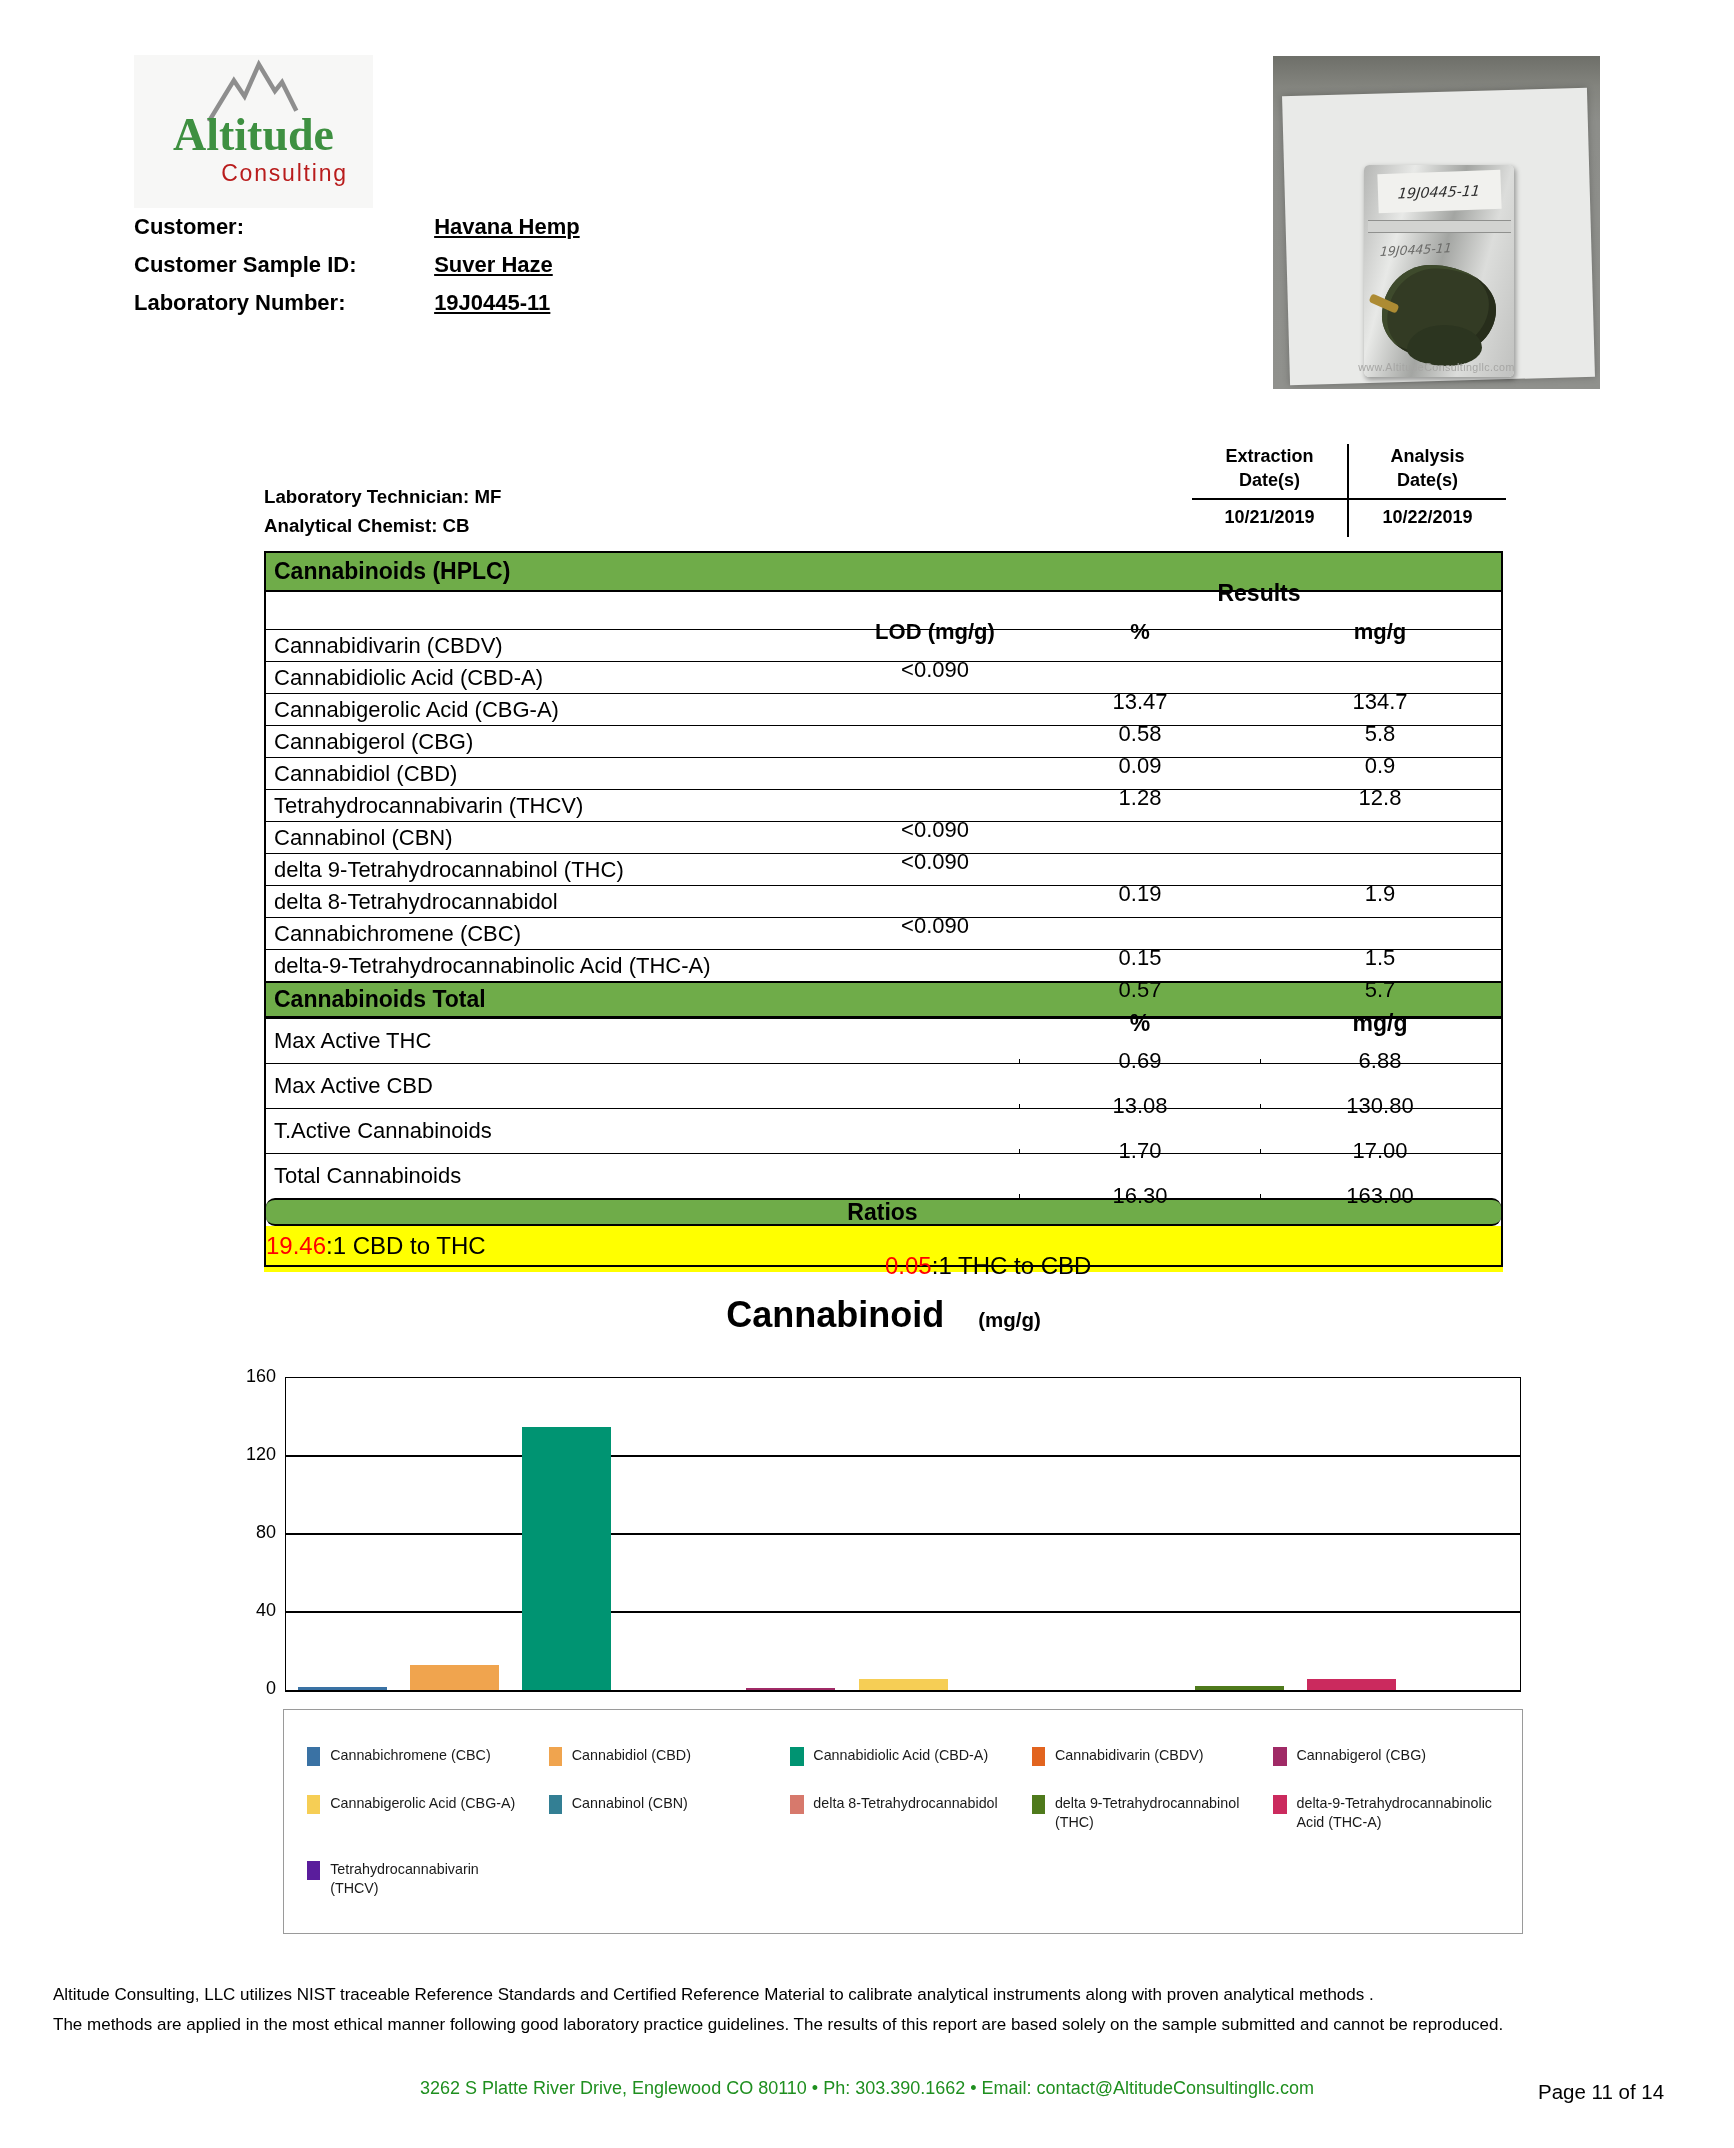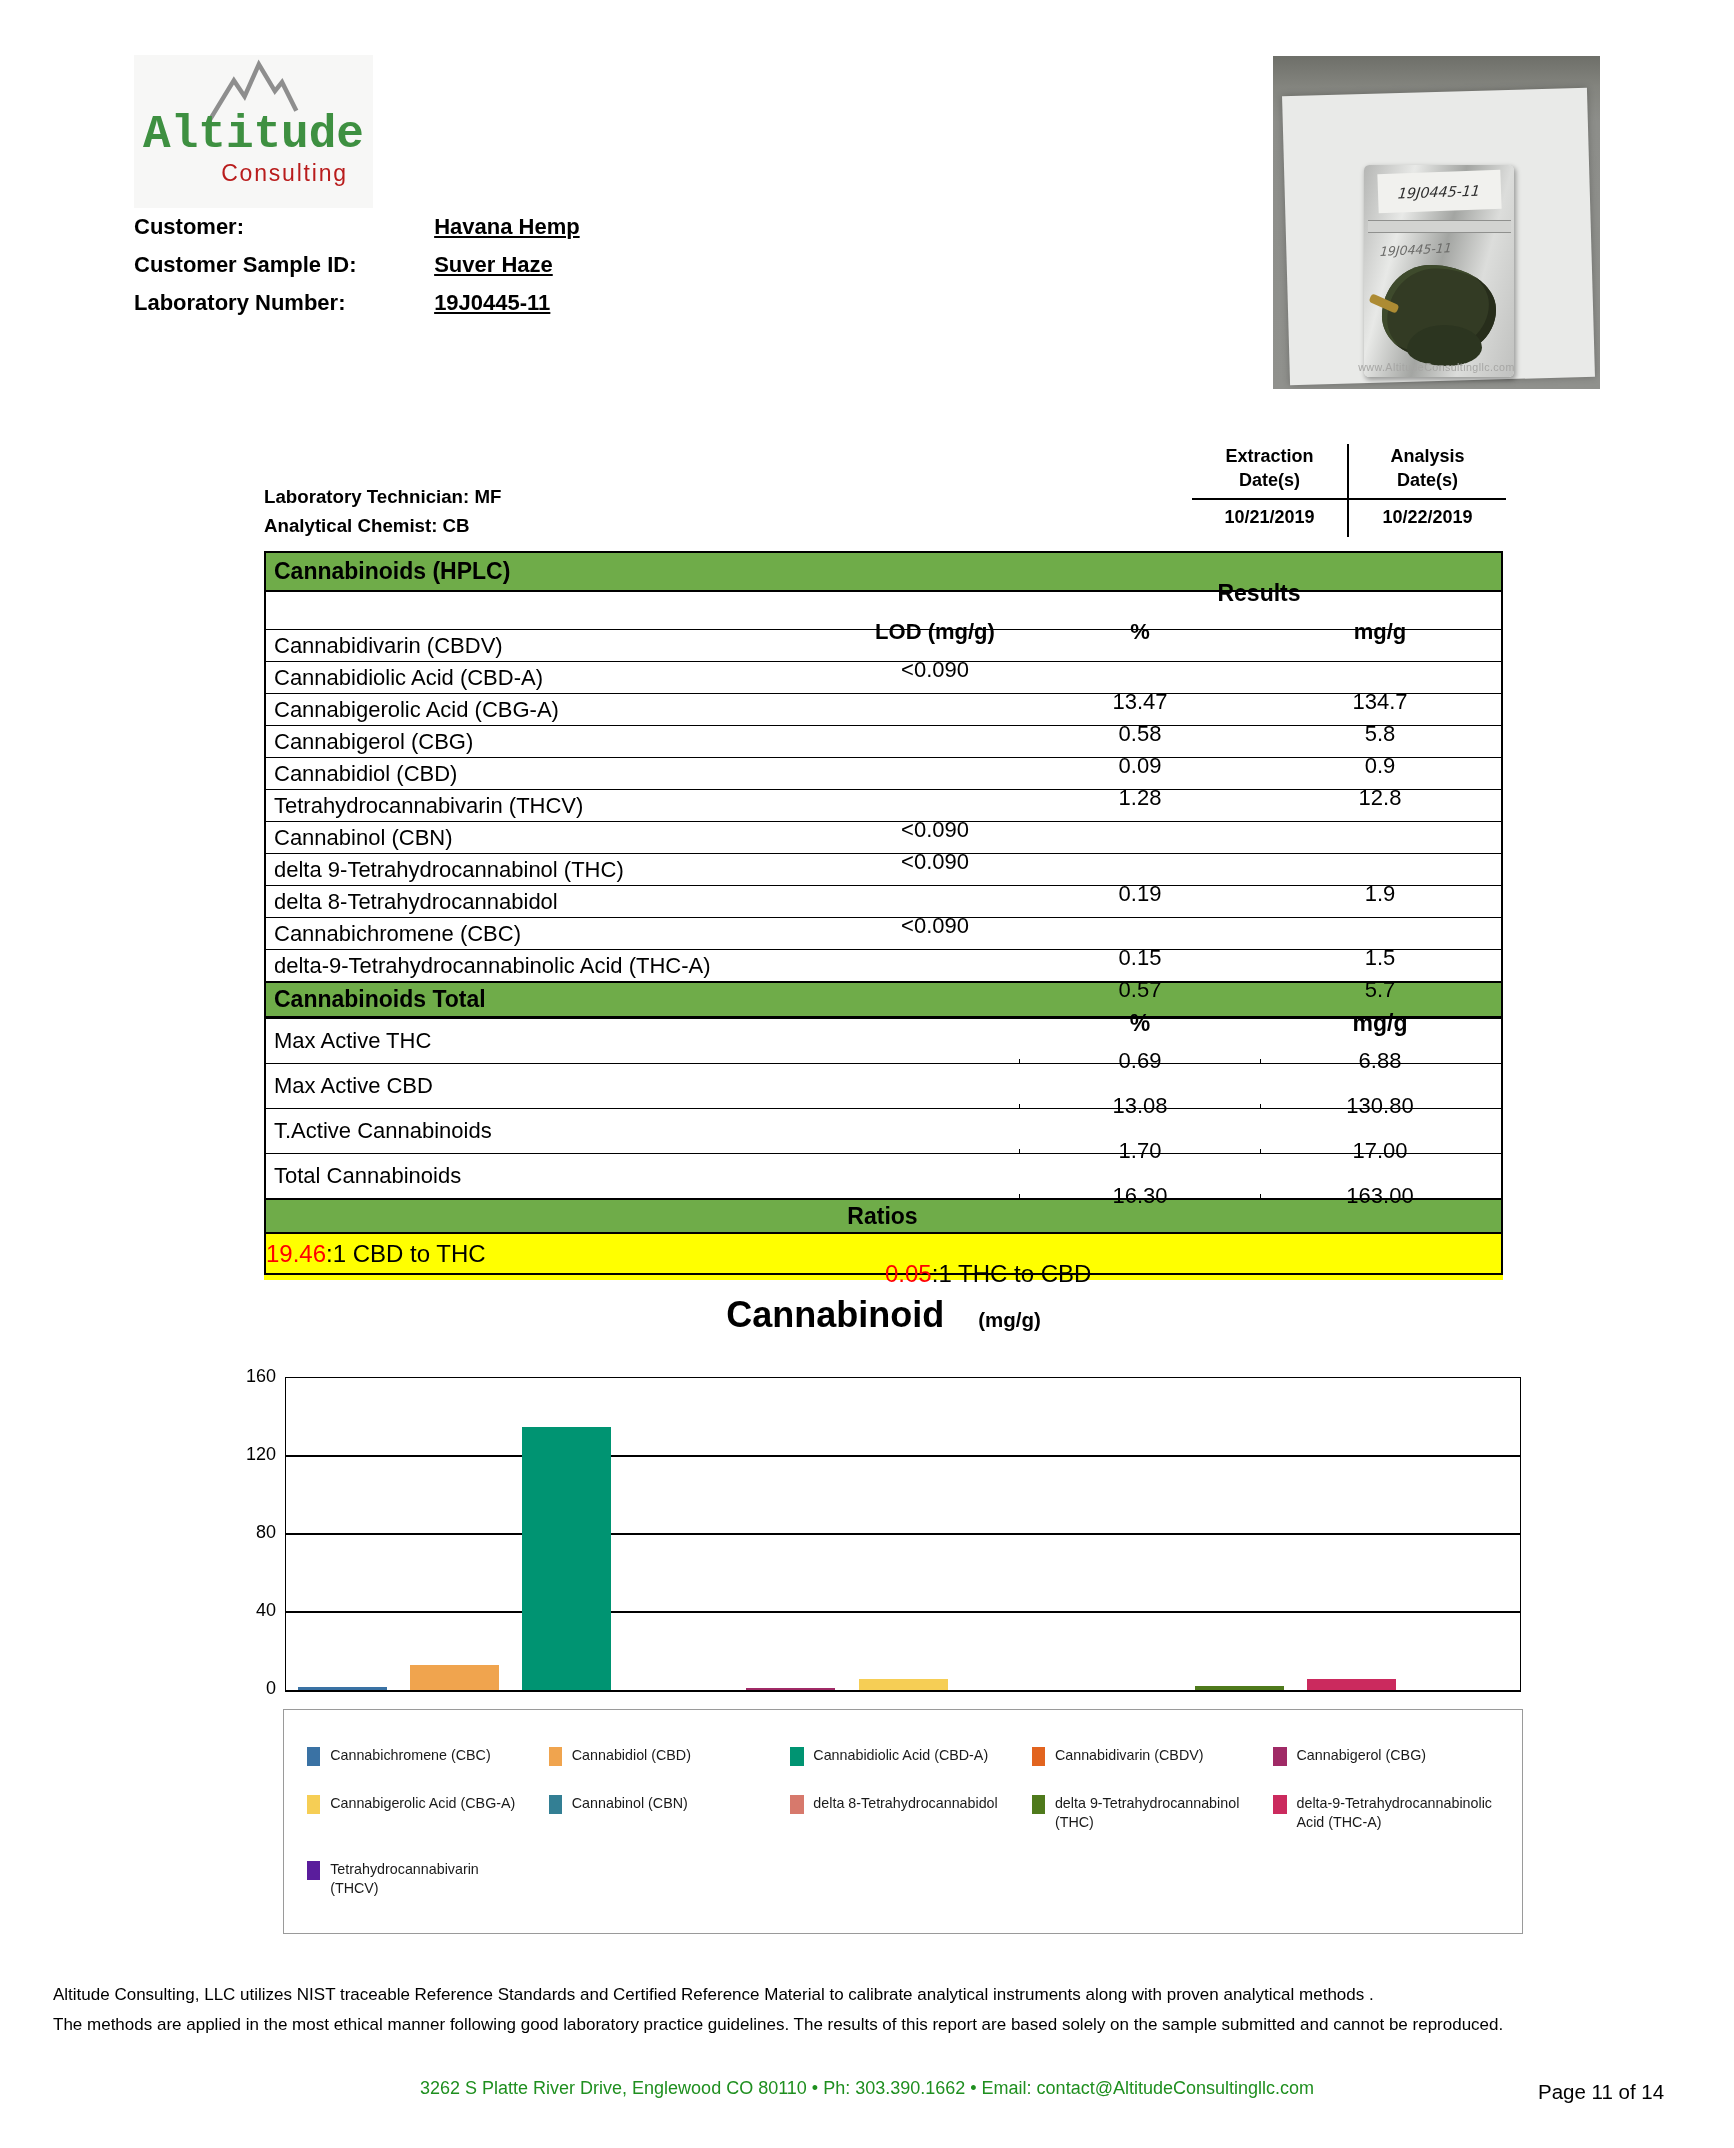--- a/index.html
+++ b/index.html
@@ -2,21 +2,21 @@
 <html style="font-size:14.3px"><head>
 <meta charset="utf-8">
 <style>
   html,body{margin:0;padding:0;background:#ffffff;}
   #page{position:relative;width:1734px;height:2148px;background:#fff;
         font-family:"Liberation Sans","DejaVu Sans",sans-serif;color:#000;overflow:hidden;}
 
   
   #logo{position:absolute;left:134px;top:55px;width:239px;height:153px;background:#f7f7f6;text-align:center;}
   #logo svg{display:block;margin:3.6px auto -12.5px auto;}
-  .logo-name{font-family:Liberation Mono, monospace;font-weight:bold;font-size:46px;color:#3e9041;line-height:1;}
+  .logo-name{font-family:Liberation Serif, serif;font-weight:bold;font-size:46px;color:#3e9041;line-height:1;}
   .logo-sub{font-family:Liberation Sans, sans-serif;font-size:23px;color:#b91c1c;letter-spacing:1.8px;margin-top:1.8px;padding-left:62px;}
 
   
   #customer{position:absolute;left:134px;top:214px;}
   .cust-row{height:38px;font-size:22px;font-weight:bold;}
   .cust-label{display:inline-block;width:294px;}
   .cust-value{text-decoration:underline;}
 
   
   #photo{position:absolute;left:1273px;top:56px;width:327px;height:333px;
@@ -63,21 +63,21 @@
   .sec1{border-top:none;}
   .sec1 .tc + .tc{border-left:none;}
   .colhdr{height:37px;font-weight:bold;}
   .colhdr .tc{font-weight:bold;}
   .data-row{height:32px;border-top:1.8px solid #000;}
   .totals-row{height:45px;border-top:1.8px solid #000;}
   .w-name{width:584px;} .w-lod{width:169px;} .w-pct{width:241px;} .w-mgg{width:239px;}
   .w-sec-left{width:753px;} .w-sec-right{width:480px;justify-content:center;}
   .w-tot-name{width:753px;}
   .sec-full{width:1233px;justify-content:center;}
-  .sec1{height:39px;} .sec-mid{height:37px;} .sec-ratios{height:36px;}
+  .sec1{height:39px;} .sec-mid{height:37px;} .sec-ratios{height:28px;border-radius:9px;}
   .ratio-row{height:39px;background:#ffff00;border-top:none;}
   .ratio-cell{width:617px;justify-content:flex-start;font-size:24px;}
   .ratio-cell + .ratio-cell{border-left:2.7px solid #000;}
   .red{color:#ff0000;}
   #yellow-line{height:4.5px;background:#ffff00;width:1239px;}
 
   
   #chart-title{position:absolute;left:264px;top:1294px;width:1239px;text-align:center;}
   #chart-title .ct-main{font-size:36px;font-weight:bold;}
   #chart-title .ct-unit{font-size:20.5px;font-weight:bold;margin-left:30px;}

